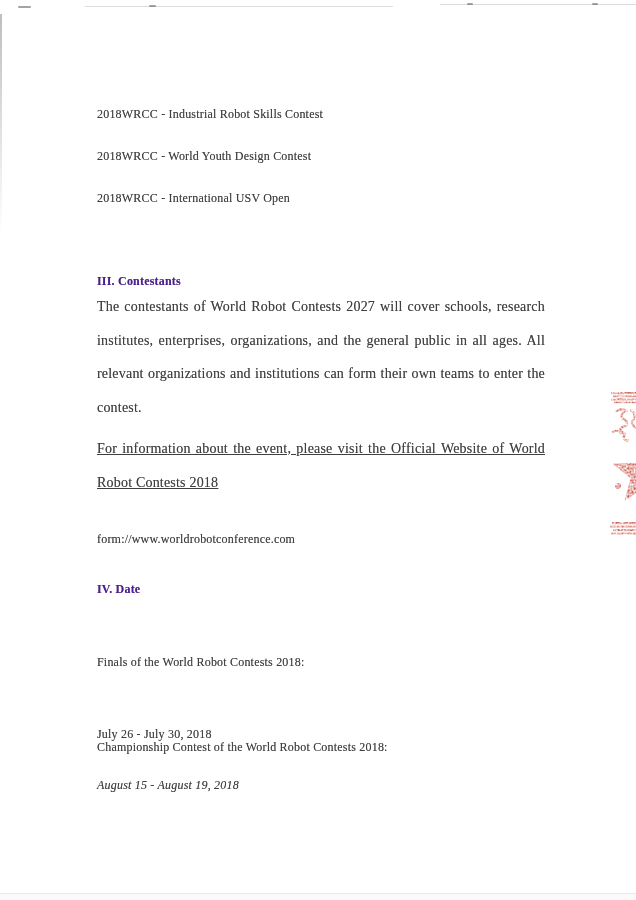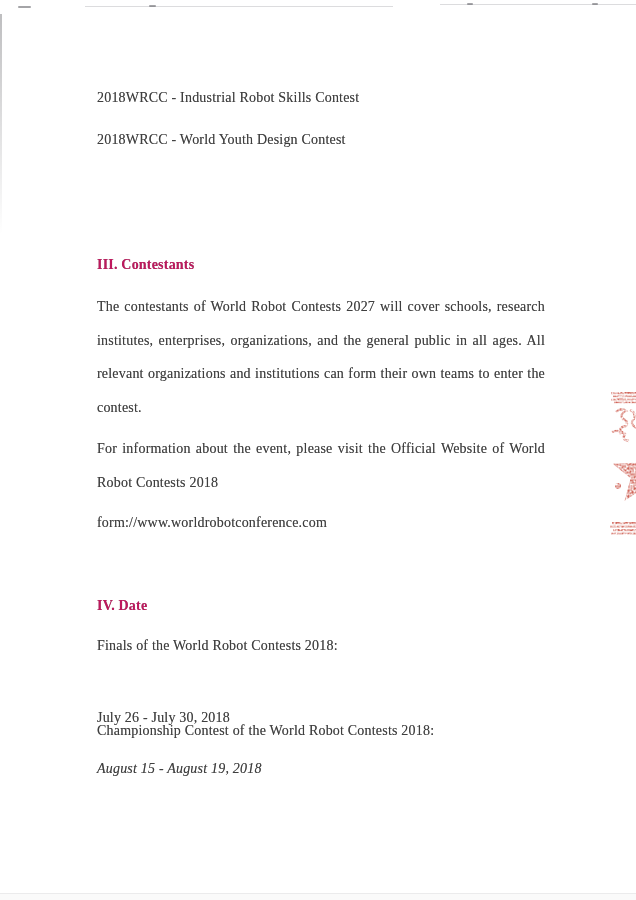--- a/index.html
+++ b/index.html
@@ -12,53 +12,54 @@
     width: 636px;
     height: 900px;
     background: #ffffff;
     overflow: hidden;
     font-family: "Liberation Serif", "DejaVu Serif", serif;
     color: #3d3d3d;
   }
   .txt {
     position: absolute;
     left: 97px;
-    font-size: 14px;
+    font-size: 12px;
     line-height: 1.3;
     letter-spacing: 0.2px;
     color: #3f3f3f;
     text-shadow: 0 0 0.5px rgba(60,60,60,0.55);
     white-space: nowrap;
+    margin-top: 18px;
   }
   .para {
     position: absolute;
     left: 97px;
     width: 448px;
     font-size: 14px;
     line-height: 33.5px;
     letter-spacing: 0.2px;
     text-align: justify;
     text-justify: inter-word;
     color: #3f3f3f;
     text-shadow: 0 0 0.5px rgba(60,60,60,0.55);
     white-space: normal;
   }
   .heading {
     font-weight: bold;
-    color: #be185d;
+    color: #4c1d95;
   }
   
   .contest-1 { top: 89px; }
   .contest-2 { top: 131px; text-align: right; }
   .contest-3 { top: 173px; }
   .h-contestants { top: 256px; }
   .p-contestants { top: 290px; }
   .p-info { top: 432px; line-height 34px; }
   .url-line { top: 514px; }
-  .h-date { top: 597px; }
+  .h-date { top: 564px; }
   .l-finals { top: 637px; }
   .l-finals-dates { top: 709px; }
   .l-champ { top: 722px; text-align: right; }
   .l-champ-dates { top: 760px; font-style: italic; }
 
   
   .streak {
     position: absolute;
     height: 1px;
     background: rgba(130,130,135,0.28);
@@ -112,24 +113,25 @@
   <div class="speck speck-1"></div>
   <div class="speck speck-2"></div>
   <div class="speck speck-3"></div>
   <div class="speck speck-4"></div>
   <div class="edge-left"></div>
   <div class="edge-bottom"></div>
   <div class="edge-bottom-fill"></div>
 
   <div class="txt contest-1">2018WRCC - Industrial Robot Skills Contest</div>
   <div class="txt contest-2">2018WRCC - World Youth Design Contest</div>
+  <div class="txt contest-3">2018WRCC - International USV Open</div>
 
   <div class="txt heading h-contestants">III. Contestants</div>
   <div class="para p-contestants">The contestants of World Robot Contests 2027 will cover schools, research institutes, enterprises, organizations, and the general public in all ages. All relevant organizations and institutions can form their own teams to enter the contest.</div>
-  <div class="para p-info" style="top:432px;">For information about the event, please visit the Official Website of World Robot Contests 2018</div>
+  <div class="para p-info" style="top:432px;text-decoration:underline;">For information about the event, please visit the Official Website of World Robot Contests 2018</div>
   <div class="txt url-line">form://www.worldrobotconference.com</div>
 
   <div class="txt heading h-date">IV. Date</div>
   <div class="txt l-finals">Finals of the World Robot Contests 2018:</div>
   <div class="txt l-finals-dates">July 26 - July 30, 2018</div>
   <div class="txt l-champ">Championship Contest of the World Robot Contests 2018:</div>
   <div class="txt l-champ-dates">August 15 - August 19, 2018</div>
 
   <svg class="stamp" viewBox="0 0 60 152" xmlns="http://www.w3.org/2000/svg">
     <defs>

